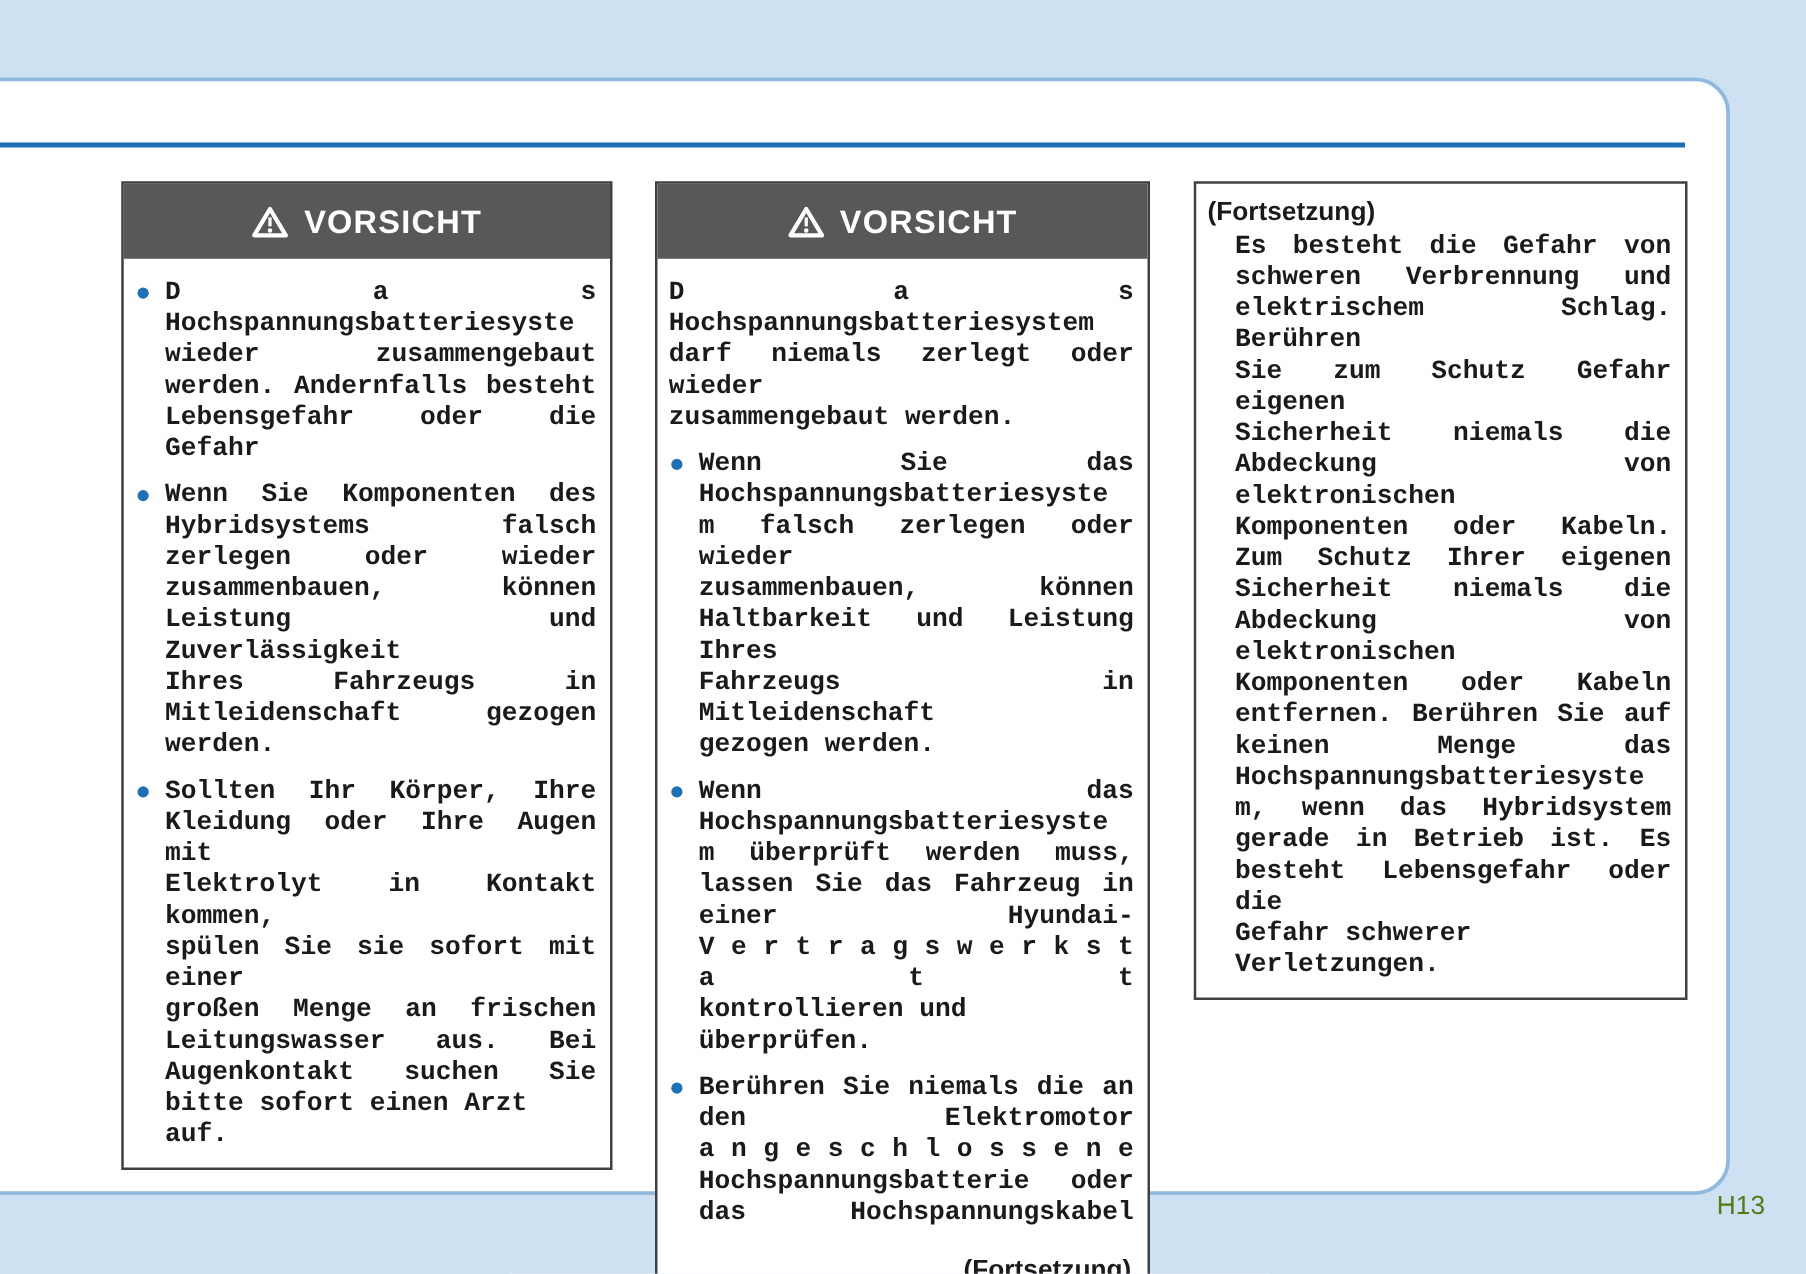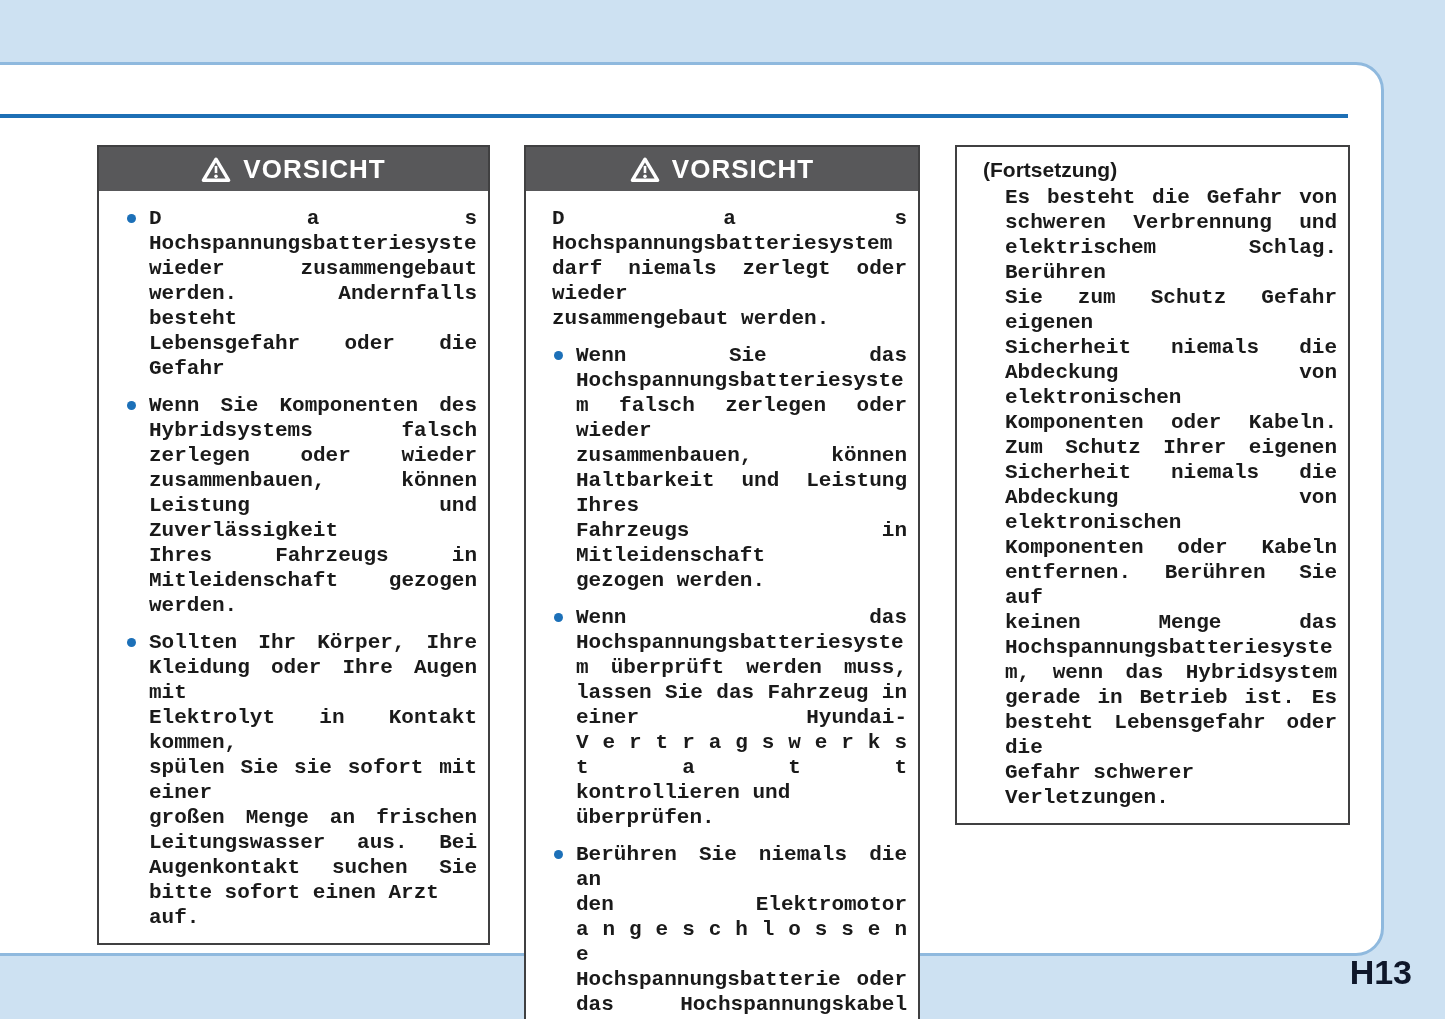--- a/index.html
+++ b/index.html
@@ -41,34 +41,34 @@
     color: var(--text, #1a1a1a);
     font-weight: bold;
     font-size: 21px;
     line-height: 25px;
   }
   .box-0 { left: 97px;  top: 145px; width: 393px; }
   .box-1 { left: 524px; top: 145px; width: 396px; }
   .box-2 { left: 955px; top: 145px; width: 395px; }
 
   .box-header {
-    height: 44px;
+    height: 60px;
     background: var(--warning-header-bg, #58585a);
     color: var(--warning-header-text, #ffffff);
     display: flex;
     align-items: center;
     justify-content: center;
     gap: 12px;
     font-size: 26px;
     letter-spacing: 1px;
   }
   .box-header svg { display: block; }
 
   .box-body {
-    padding: 15px 11px 13px 26px;
+    padding: 15px 11px 13px 9px;
     display: flex;
     flex-direction: column;
     gap: 12px;
   }
   .box-2 .box-body { padding-top: 10px; gap: 3px; }
 
   .item { display: flex; font-family: Liberation Mono, monospace; }
   .bullet-col {
     flex: none;
     width: 24px;
@@ -89,23 +89,23 @@
   .jline { text-align: justify; text-align-last: justify; }
   .jline.last { text-align: left; text-align-last: left; }
 
   .lead { text-align: left; }
   .footer-right { text-align: right; padding-right: 2px; margin-top: 8px; }
 
   .page-number {
     position: absolute;
     top: 953px;
     right: 33px;
-    font-size: 34px;
-    font-weight: bold;
-    color: #0f172a;
+    font-size: 21px;
+    font-weight: normal;
+    color: #4d7c0f;
   }
 </style>
 </head>
 <body>
 
 <div class="page-sheet"></div>
 <div class="header-rule"></div>
 
 <div id="boxes">
     <section class="warning-box box-0">

